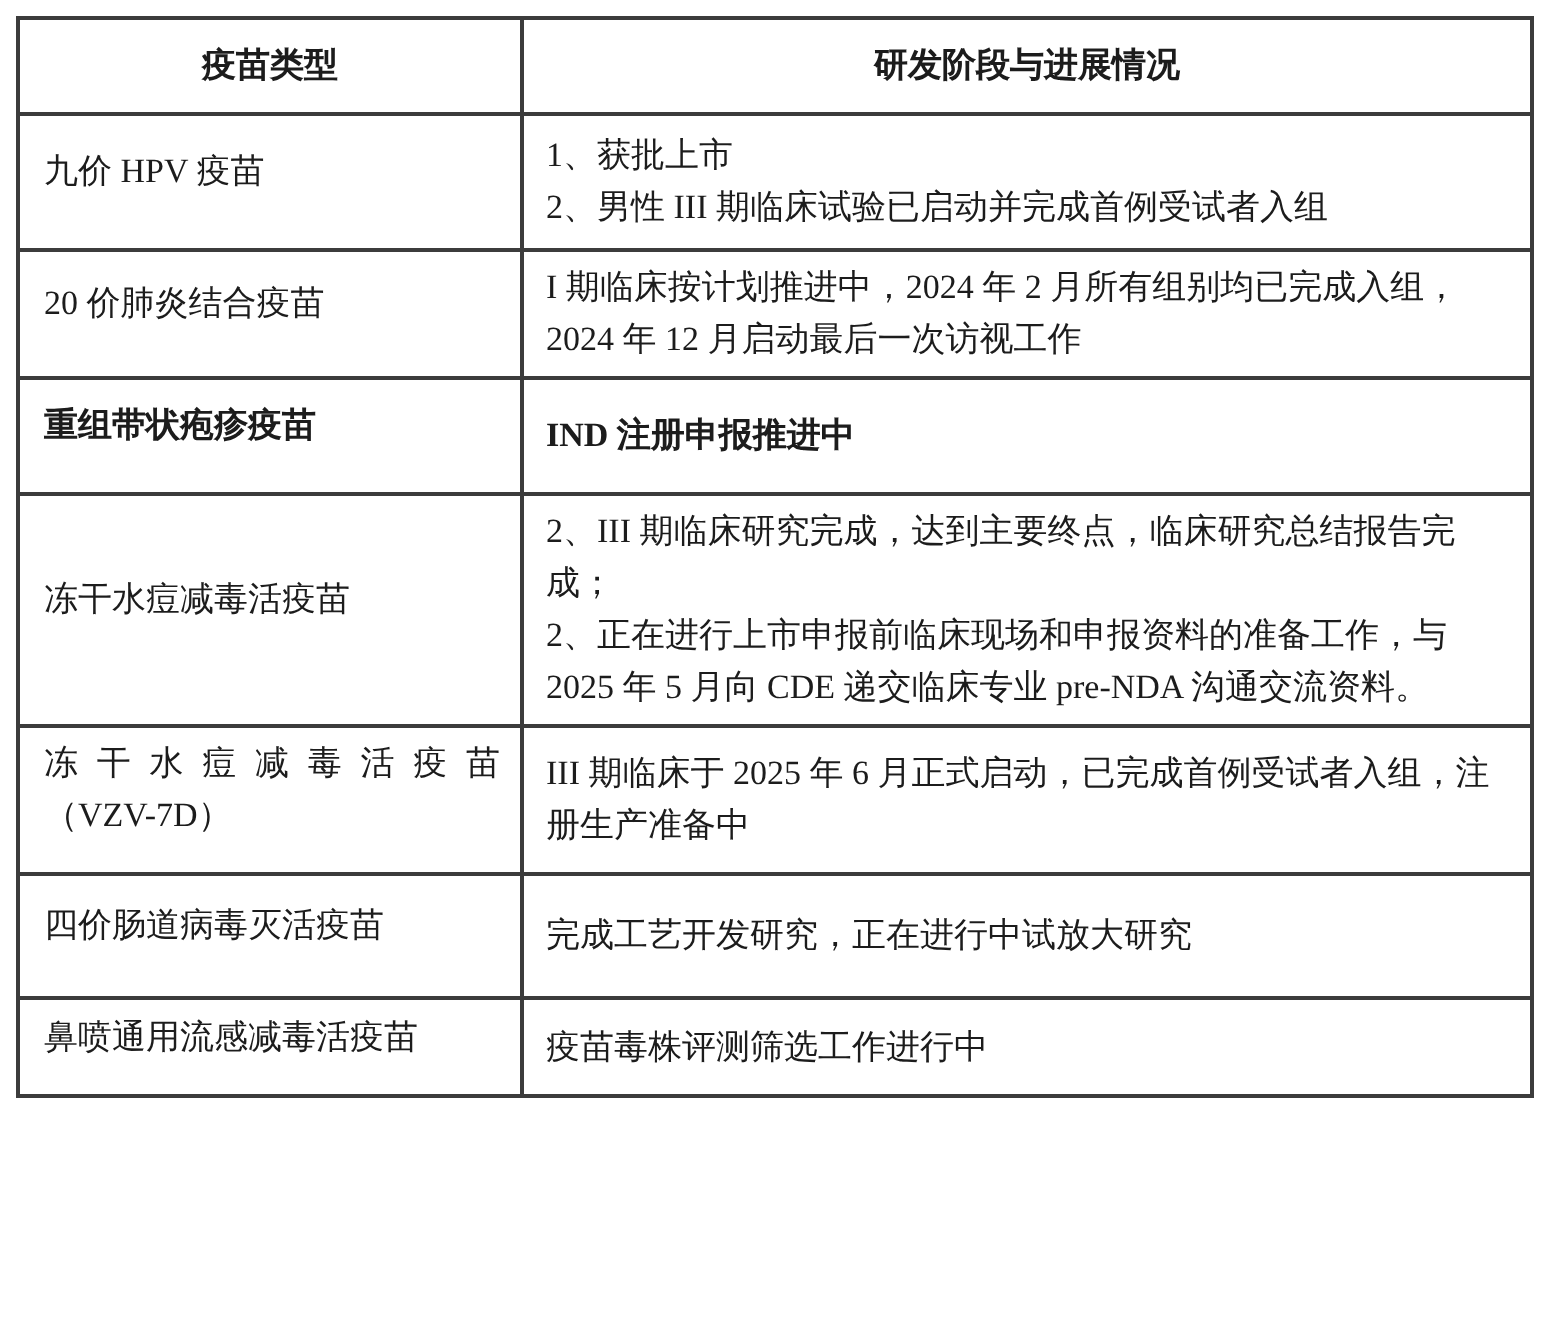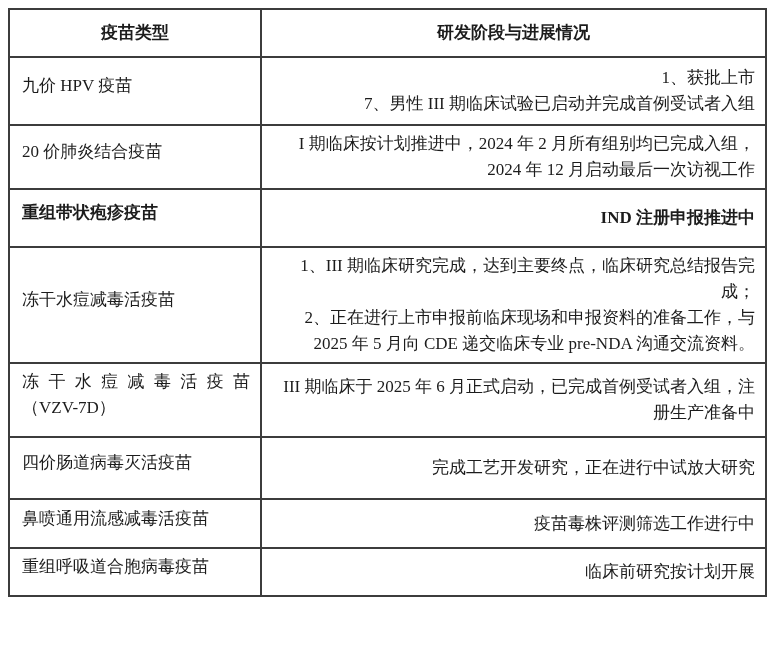--- a/index.html
+++ b/index.html
@@ -31,21 +31,21 @@
     vertical-align: middle;
     box-sizing: border-box;
     background: #ffffff;
   }
   table.vaccine-table th {
     font-weight: bold;
     text-align: center;
     padding: 4px 6px;
   }
   td.type-cell   { padding: 5px 10px 15px 12px; text-align: left; }
-  td.status-cell { padding: 5px 10px 5px 11px; text-align: right; }
+  td.status-cell { padding: 5px 10px 5px 11px; text-align: left; }
   .justify-line {
     text-align: justify;
     text-align-last: justify;
     text-justify: inter-character;
   }
   
   tr.h48  { height: 48px; }
   tr.h68  { height: 68px; }
   tr.h70  { height: 55px; }
   tr.h58  { height: 58px; font-weight: bold; }
@@ -70,21 +70,21 @@
       <th>疫苗类型</th>
       <th>研发阶段与进展情况</th>
     </tr>
 
     <tr class="h68">
       <td class="type-cell">
         <div>九价 HPV 疫苗</div>
       </td>
       <td class="status-cell">
         <div>1、获批上市</div>
-        <div>7、男性 III 期临床试验已启动并完成首例受试者入组</div>
+        <div>2、男性 III 期临床试验已启动并完成首例受试者入组</div>
       </td>
     </tr>
 
     <tr class="h70">
       <td class="type-cell">
         <div>20 价肺炎结合疫苗</div>
       </td>
       <td class="status-cell">
         <div>I 期临床按计划推进中，2024 年 2 月所有组别均已完成入组，2024 年 12 月启动最后一次访视工作</div>
       </td>
@@ -97,21 +97,21 @@
       <td class="status-cell">
         <div>IND 注册申报推进中</div>
       </td>
     </tr>
 
     <tr class="h110">
       <td class="type-cell">
         <div>冻干水痘减毒活疫苗</div>
       </td>
       <td class="status-cell">
-        <div>1、III 期临床研究完成，达到主要终点，临床研究总结报告完成；</div>
+        <div>2、III 期临床研究完成，达到主要终点，临床研究总结报告完成；</div>
         <div>2、正在进行上市申报前临床现场和申报资料的准备工作，与 2025 年 5 月向 CDE 递交临床专业 pre-NDA 沟通交流资料。</div>
       </td>
     </tr>
 
     <tr class="h66">
       <td class="type-cell">
         <div class="justify-line">冻干水痘减毒活疫苗</div>
         <div>（VZV-7D）</div>
       </td>
       <td class="status-cell">
@@ -132,24 +132,16 @@
       <td class="type-cell">
         <div>鼻喷通用流感减毒活疫苗</div>
       </td>
       <td class="status-cell">
         <div>疫苗毒株评测筛选工作进行中</div>
       </td>
     </tr>
 
 
 
-    <tr class="h48">
-      <td class="type-cell">
-        <div>重组呼吸道合胞病毒疫苗</div>
-      </td>
-      <td class="status-cell">
-        <div>临床前研究按计划开展</div>
-      </td>
-    </tr>
 
   </tbody>
     </table>
 </div>
 
 </body></html>

